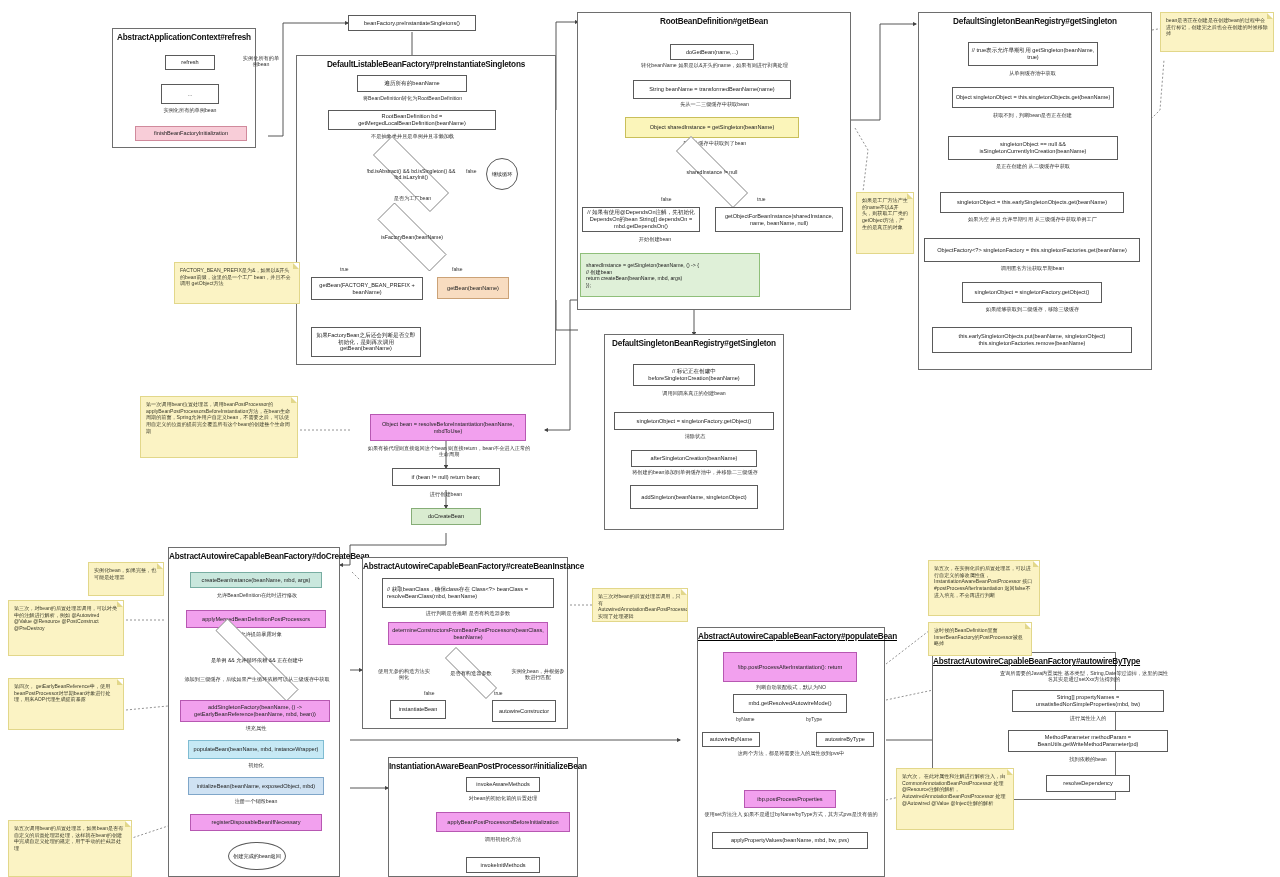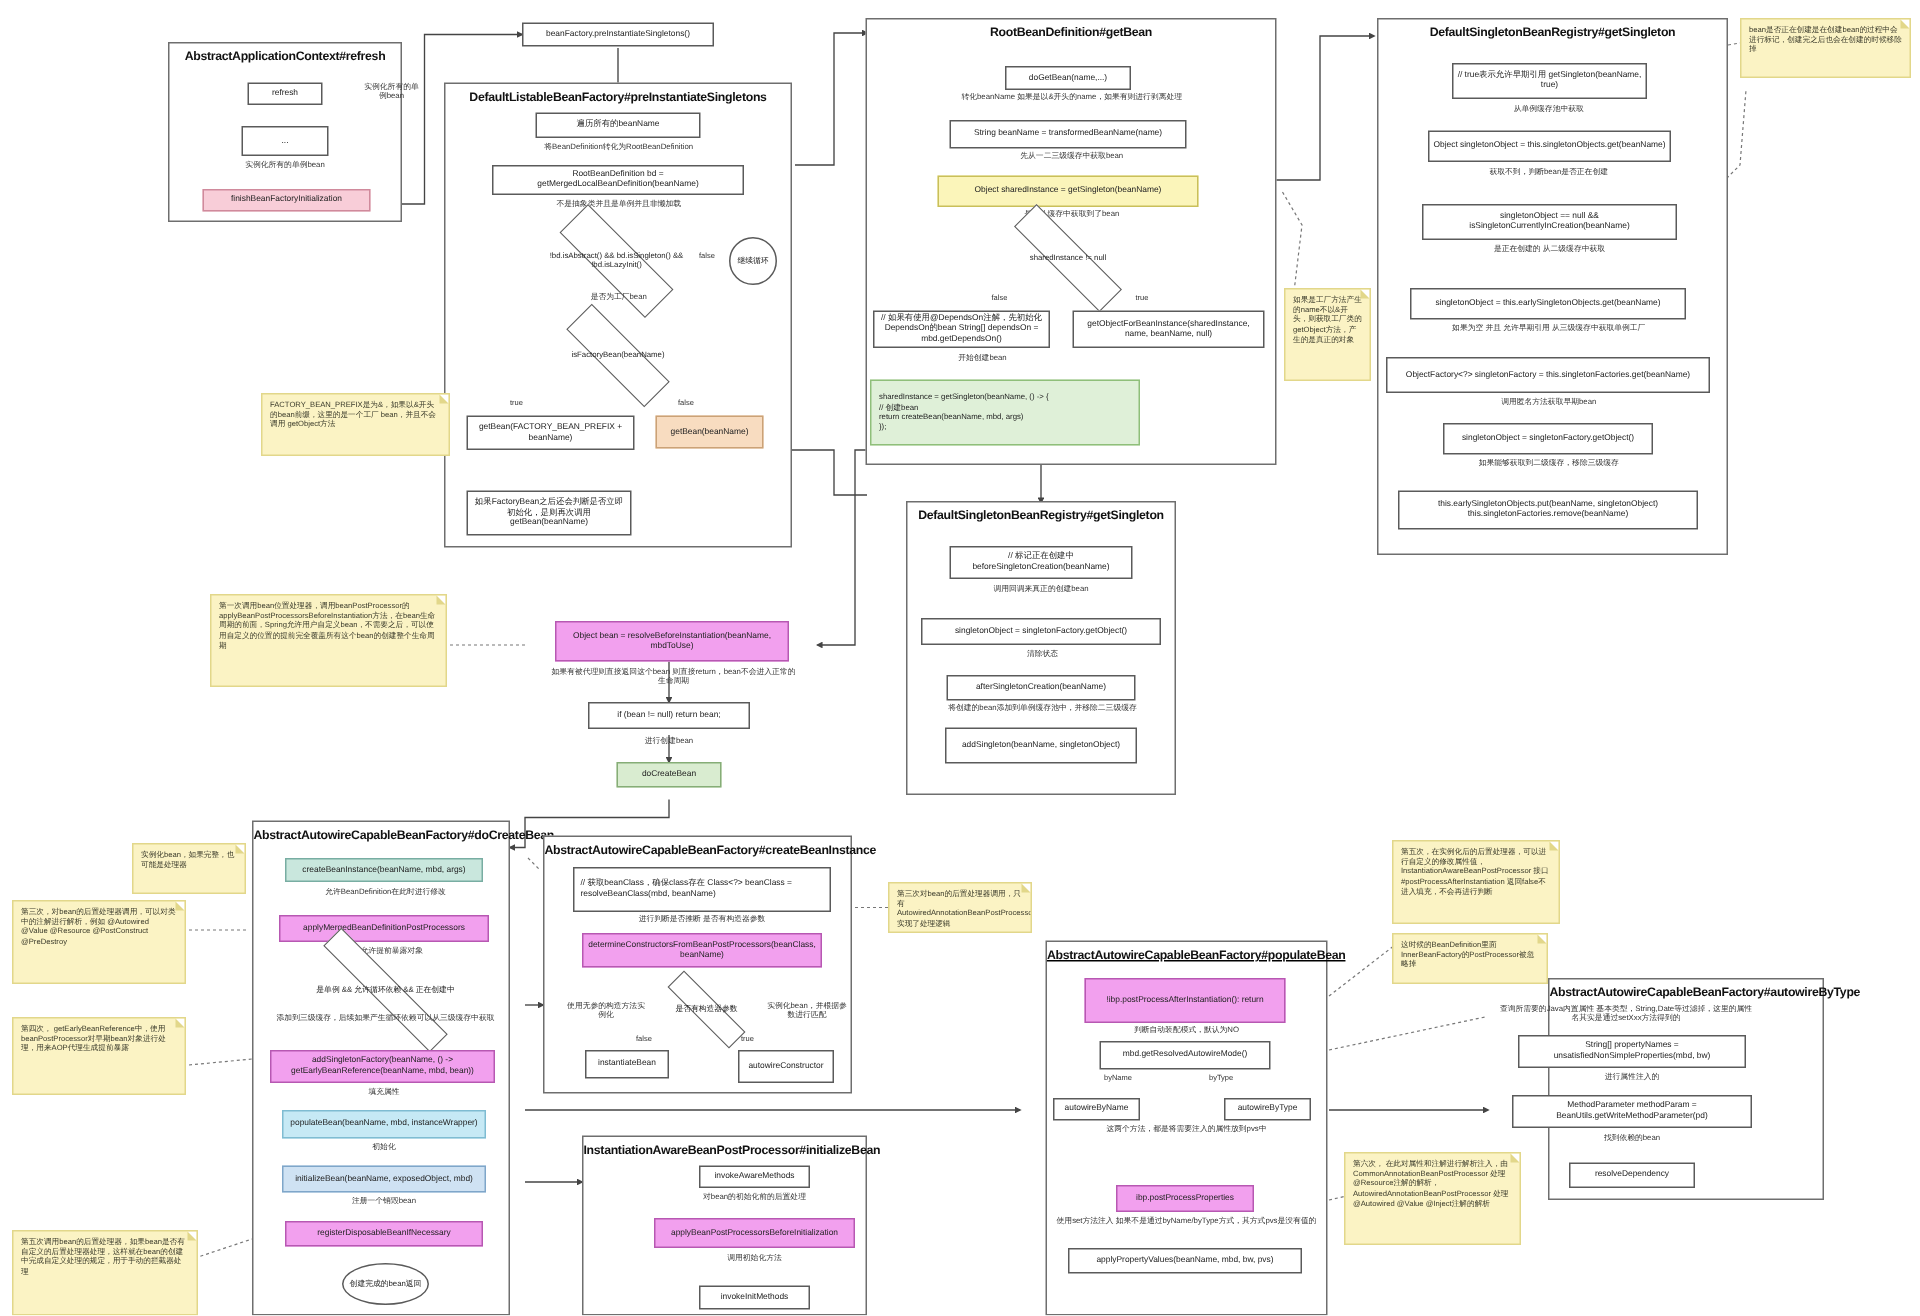--- a/index.html
+++ b/index.html
@@ -231,31 +231,31 @@
       <path d="M566,605 L592,605"></path>
       <path d="M886,664 L930,630"></path>
       <path d="M886,700 L990,678"></path>
       <path d="M886,800 L930,790"></path>
       <path d="M126,840 L168,826"></path>
     </g>
   </svg>
 
   <div class="node plain" style="left:348px; top:15px; width:128px; height:16px;">beanFactory.preInstantiateSingletons()</div>
 
-  <div class="grp" style="left:112px; top:28px; width:156px; height:120px;">
+  <div class="grp" style="left:112px; top:28px; width:144px; height:120px;">
     <div class="grp-title">AbstractApplicationContext#refresh</div>
   </div>
   <div class="node plain" style="left:165px; top:55px; width:50px; height:15px;">refresh</div>
   <div class="node plain" style="left:161px; top:84px; width:58px; height:20px;">...</div>
   <div class="label" style="left:140px; top:107px; width:100px;">实例化所有的单例bean</div>
   <div class="node pink" style="left:135px; top:126px; width:112px; height:15px;">finishBeanFactoryInitialization</div>
 
   <div class="label" style="left:241px; top:55px; width:40px;">实例化所有的单例bean</div>
 
-  <div class="grp" style="left:296px; top:55px; width:232px; height:310px;">
+  <div class="grp" style="left:296px; top:55px; width:260px; height:310px;">
     <div class="grp-title">DefaultListableBeanFactory#preInstantiateSingletons</div>
   </div>
   <div class="node plain" style="left:357px; top:75px; width:110px; height:17px;">遍历所有的beanName</div>
   <div class="label" style="left:320px; top:95px; width:185px;">将BeanDefinition转化为RootBeanDefinition</div>
   <div class="node plain" style="left:328px; top:110px; width:168px; height:20px;">RootBeanDefinition bd = getMergedLocalBeanDefinition(beanName)</div>
   <div class="label" style="left:320px; top:133px; width:185px;">不是抽象类并且是单例并且非懒加载</div>
   <div class="dia" style="left:354px; top:155px; width:114px; height:38px;">
     <div class="dshape"></div>
     <div class="dtext">!bd.isAbstract() &amp;&amp; bd.isSingleton() &amp;&amp; !bd.isLazyInit()</div>
   </div>
@@ -384,21 +384,21 @@
 
   <div class="grp" style="left:388px; top:757px; width:190px; height:120px;">
     <div class="grp-title">InstantiationAwareBeanPostProcessor#initializeBean</div>
   </div>
   <div class="node plain" style="left:466px; top:777px; width:74px; height:15px;">invokeAwareMethods</div>
   <div class="label" style="left:430px; top:795px; width:146px;">对bean的初始化前的后置处理</div>
   <div class="node magenta" style="left:436px; top:812px; width:134px; height:20px;">applyBeanPostProcessorsBeforeInitialization</div>
   <div class="label" style="left:450px; top:836px; width:106px;">调用初始化方法</div>
   <div class="node plain" style="left:466px; top:857px; width:74px; height:16px;">invokeInitMethods</div>
 
-  <div class="grp" style="left:1032px; top:652px; width:184px; height:148px;">
+  <div class="grp" style="left:932px; top:652px; width:184px; height:148px;text-decoration:underline;">
     <div class="grp-title">AbstractAutowireCapableBeanFactory#autowireByType</div>
   </div>
   <div class="label" style="left:998px; top:670px; width:172px;">查询所需要的Java内置属性 基本类型，String,Date等过滤掉，这里的属性名其实是通过setXxx方法得到的</div>
   <div class="node plain" style="left:1012px; top:690px; width:152px; height:22px;">String[] propertyNames = unsatisfiedNonSimpleProperties(mbd, bw)</div>
   <div class="label" style="left:1040px; top:715px; width:96px;">进行属性注入的</div>
   <div class="node plain" style="left:1008px; top:730px; width:160px; height:22px;">MethodParameter methodParam = BeanUtils.getWriteMethodParameter(pd)</div>
   <div class="label" style="left:1040px; top:756px; width:96px;">找到依赖的bean</div>
   <div class="node plain" style="left:1046px; top:775px; width:84px; height:17px;">resolveDependency</div>
 
   <div class="sticky" style="left:174px; top:262px; width:126px; height:42px;">FACTORY_BEAN_PREFIX是为&amp;，如果以&amp;开头的bean前缀，这里的是一个工厂 bean，并且不会调用 getObject方法</div>

